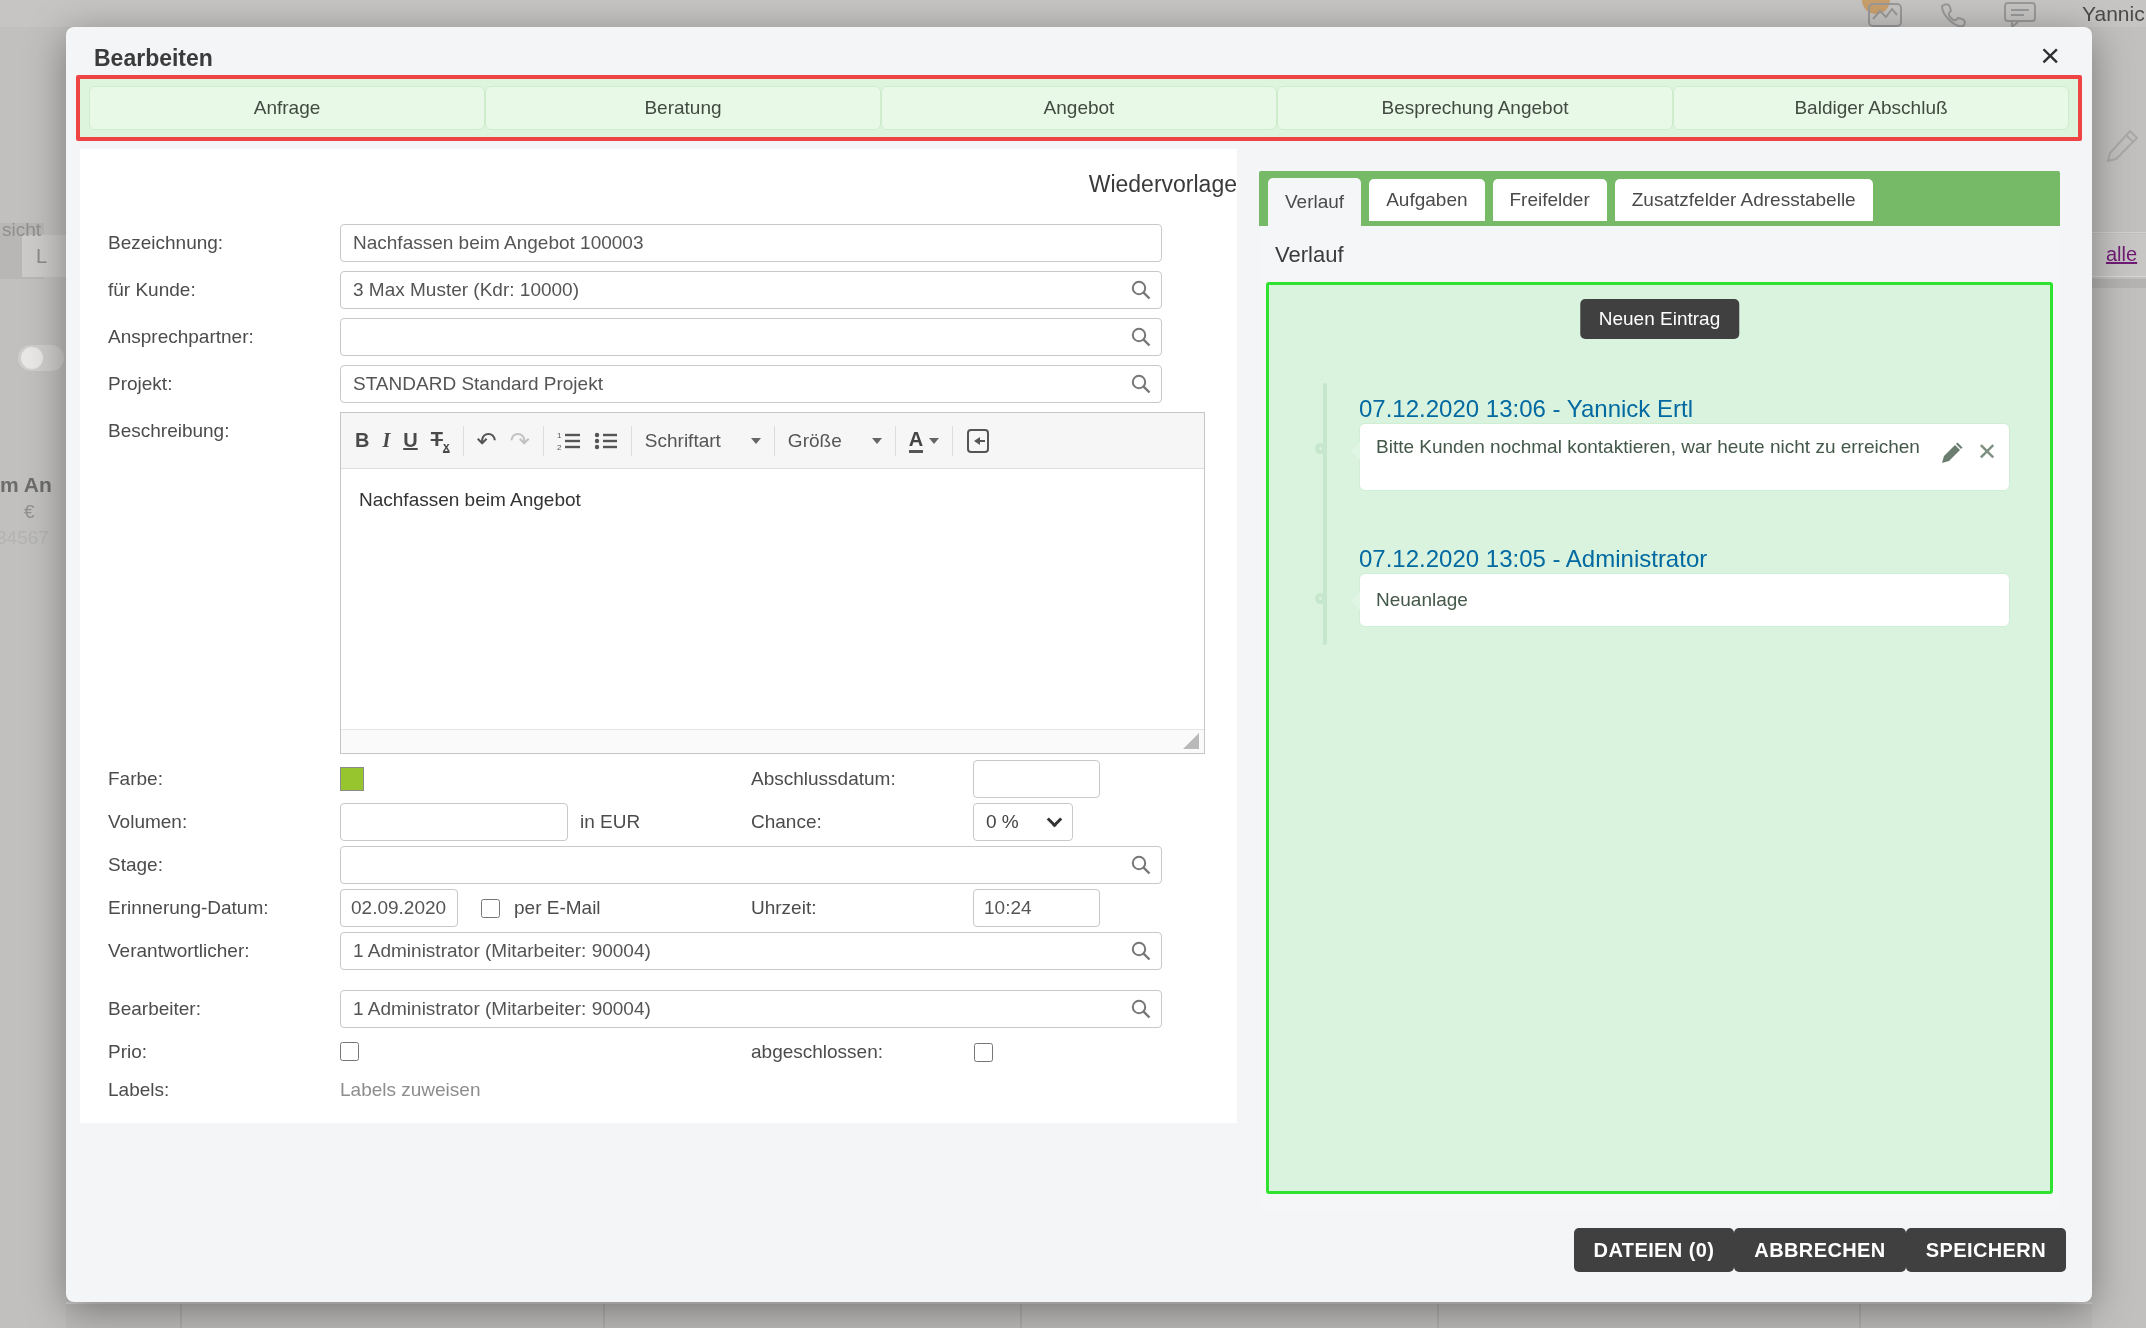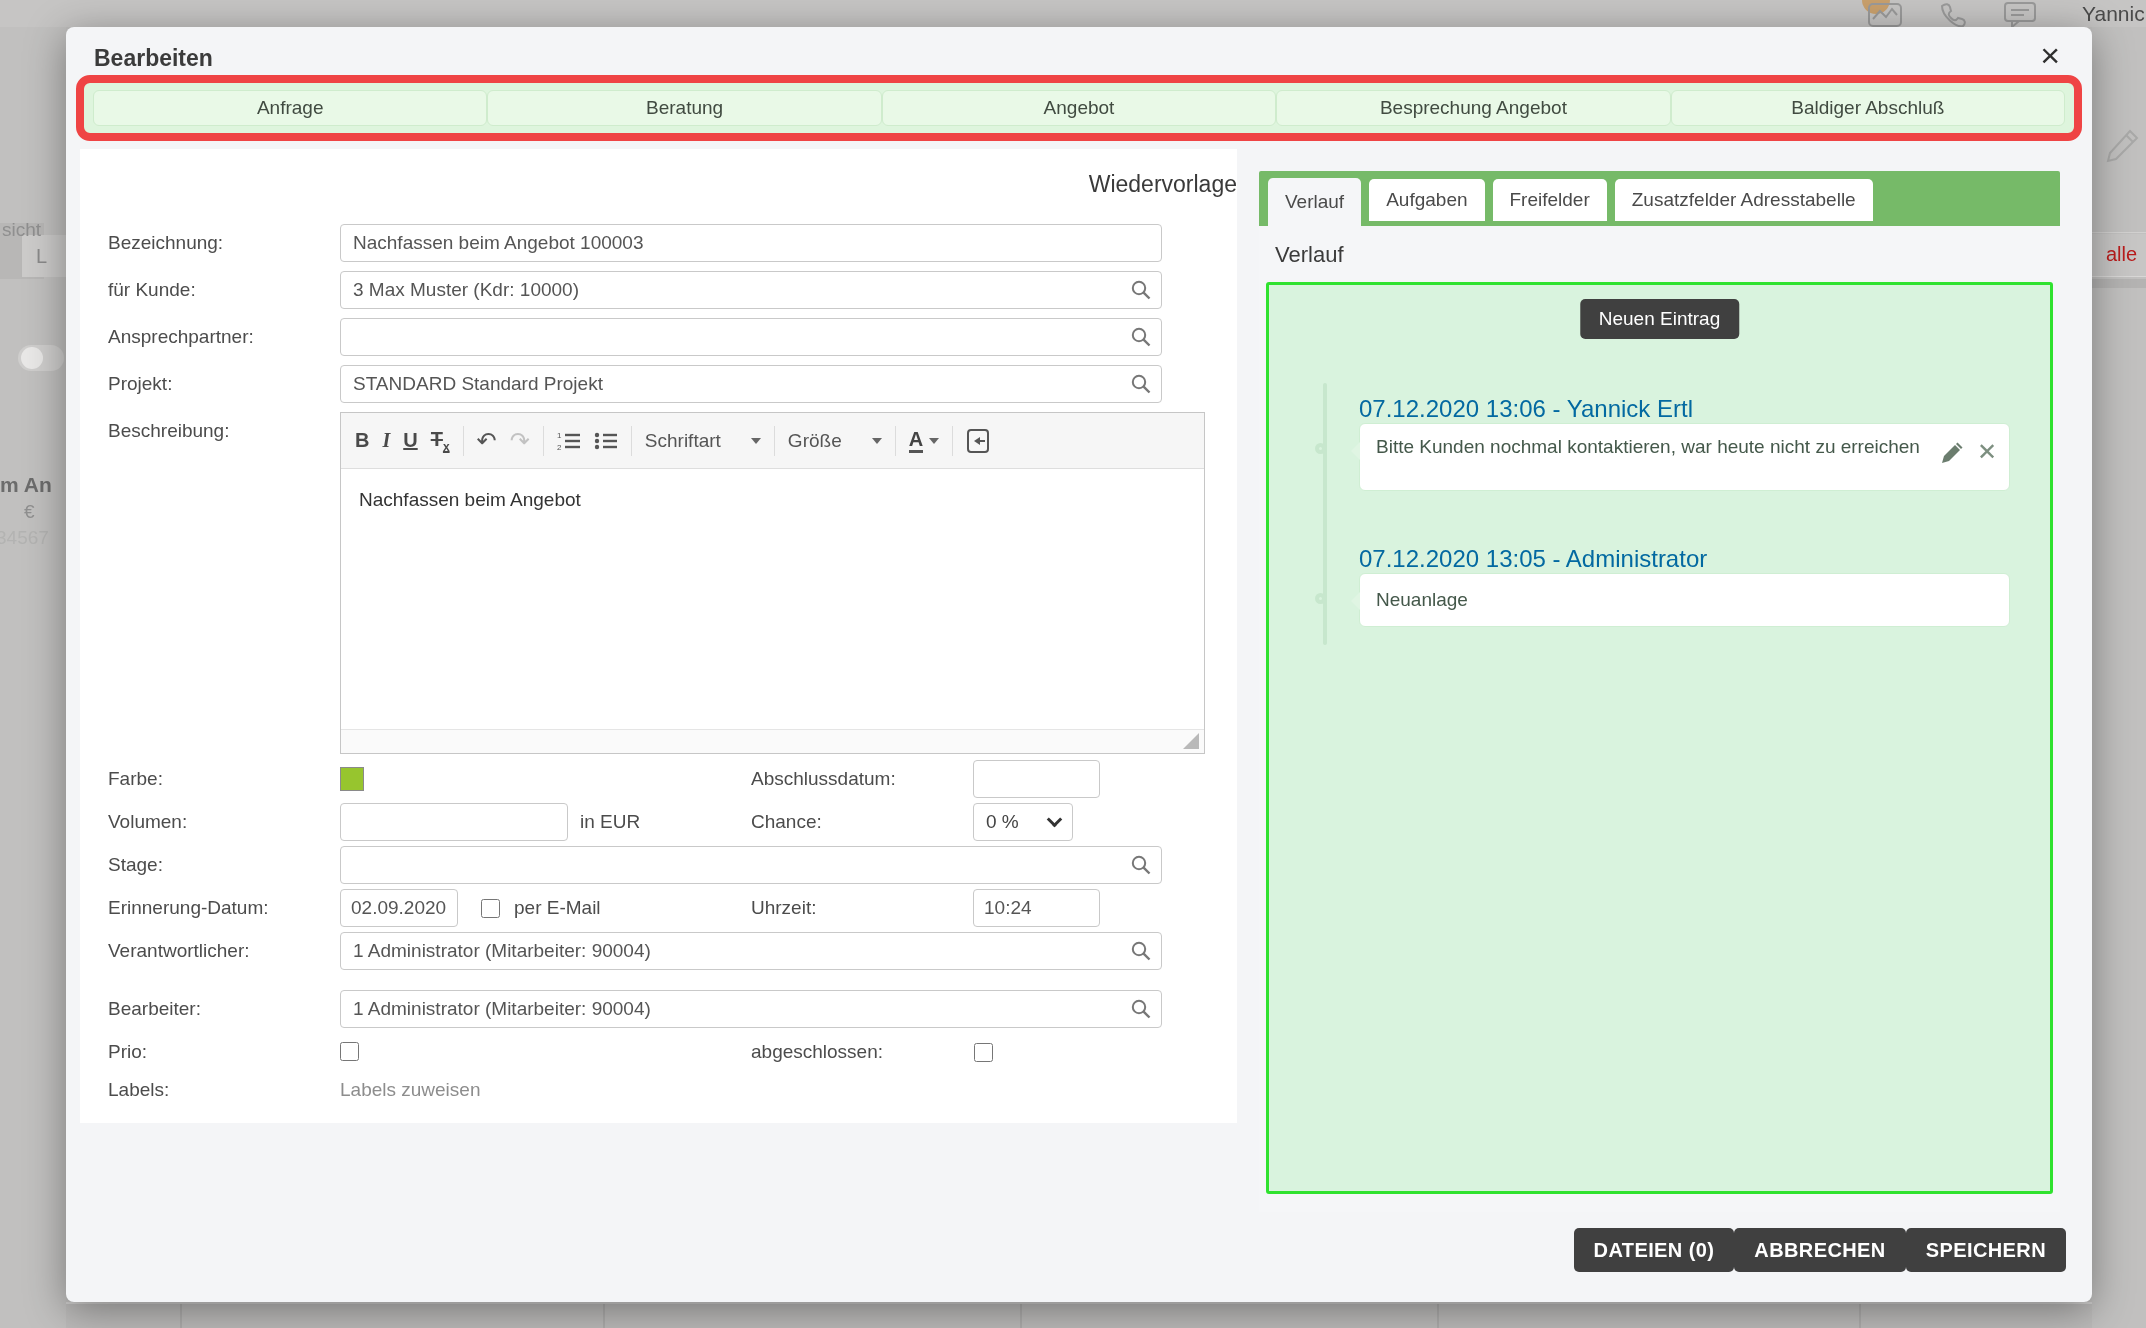--- a/index.html
+++ b/index.html
@@ -17,31 +17,31 @@
   .bd-icons { position:absolute; top:2px; left:1868px; display:flex; align-items:center; gap:36px; color:#9a9a9a; }
   .bd-avatar { position:absolute; top:-14px; left:1862px; width:28px; height:28px; border-radius:50%; background:#c9a06c; }
   .bd-user { position:absolute; top:2px; left:2082px; font-size:21px; color:#4a4a4a; white-space:nowrap; }
   .bd-left .darkband { position:absolute; top:196px; left:0; width:44px; height:56px; background:#b8b7b6; }
   .bd-left .ltab { position:absolute; top:208px; left:22px; width:44px; height:42px; background:#cccbca; color:#8a8a8a; font-size:20px; display:flex; align-items:center; padding-left:14px; }
   .bd-left .frag { position:absolute; color:#8f8f8f; font-size:19px; white-space:nowrap; }
   .bd-toggle { position:absolute; top:318px; left:18px; width:46px; height:26px; background:#cfcecd; border-radius:13px; }
   .bd-toggle .knob { position:absolute; top:2px; left:3px; width:22px; height:22px; border-radius:50%; background:#e9e8e7; }
   .bd-right .hr { position:absolute; left:0; right:0; height:1px; background:#d2d1d0; }
   .bd-right .allebox { position:absolute; top:207px; left:0; right:0; height:42px; background:#c7c6c5; }
-  .bd-right .alle { position:absolute; top:216px; left:14px; font-size:20px; color:#b91c1c; }
+  .bd-right .alle { position:absolute; top:216px; left:14px; font-size:20px; color:#701a75;text-decoration:underline; }
   .bd-right .band { position:absolute; top:252px; left:0; right:0; height:9px; background:#b4b3b2; }
   
   .modal {
     position:absolute; left:66px; top:27px; width:2026px; height:1275px;
     background:#f4f5f7; border-radius:8px; box-shadow:0 8px 40px rgba(0,0,0,.38);
   }
   .modal-title { position:absolute; left:28px; top:18px; font-size:23px; font-weight:bold; color:#3b3b3b; }
   .modal-close { position:absolute; right:26px; top:10px; font-size:34px; color:#2f2f2f; line-height:1; cursor:pointer; background:none; border:none; font-family:inherit; }
   
-  .phase-row { position:absolute; left:10px; top:48px; width:2006px; height:66px; border:8px solid #ef4444; background:#def5dd; border-radius:14px; display:flex; padding:7px 9px; }
+  .phase-row { position:absolute; left:10px; top:48px; width:2006px; height:66px; border:4px solid #ef4444; background:#def5dd; border-radius:2px; display:flex; padding:7px 9px; }
   .phase-pill { flex:1; background:#e9f9e7; border:1px solid #cfeccd; border-radius:6px; display:flex; align-items:center; justify-content:center; font-size:19px; color:#414b41; cursor:pointer; }
   
   .form-card { position:absolute; left:14px; top:122px; width:1157px; background:#ffffff; padding:20px 0 16px 14px; }
   .form-heading { font-size:23px; color:#3a3a3a; margin:2px 0 26px 14px;text-align:right; }
   .frow { display:flex; align-items:center; min-height:38px; margin:0 0 9px 0; }
   .frow.top { align-items:flex-start; }
   .flabel { width:246px; flex:none; font-size:19px; color:#4c4c4c; padding-left:14px; }
   .frow.top .flabel { padding-top:8px; }
   .fvalue { width:822px; flex:none; position:relative; }
   .tinput { width:100%; height:38px; border:1px solid #c9c9c9; border-radius:4px; background:#fff; font-size:19px; color:#555; padding:0 44px 0 12px; font-family:inherit; }

